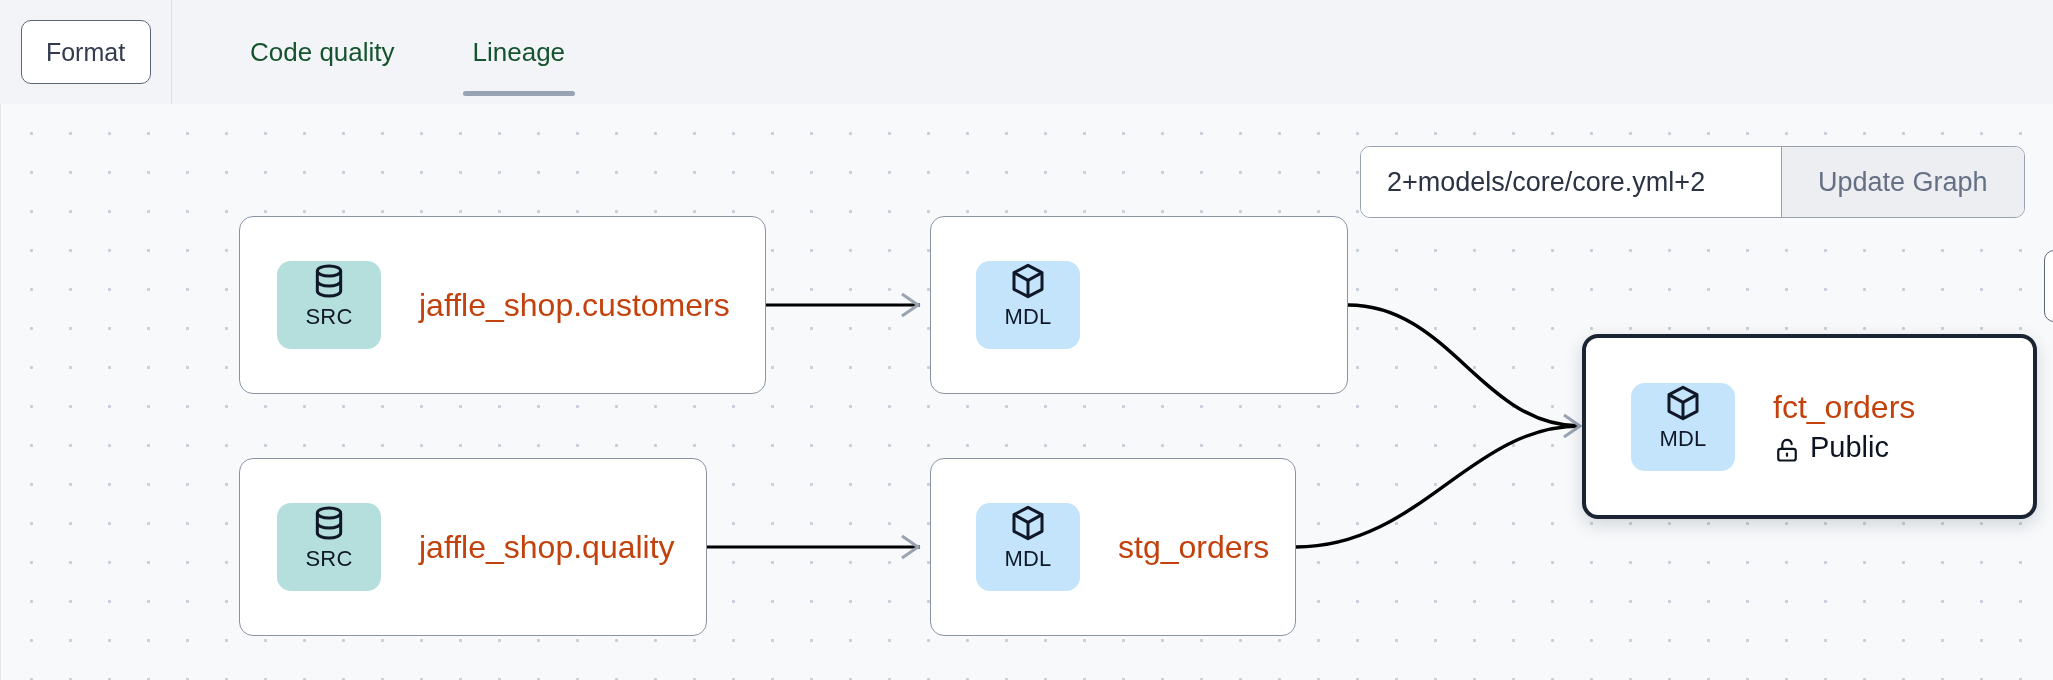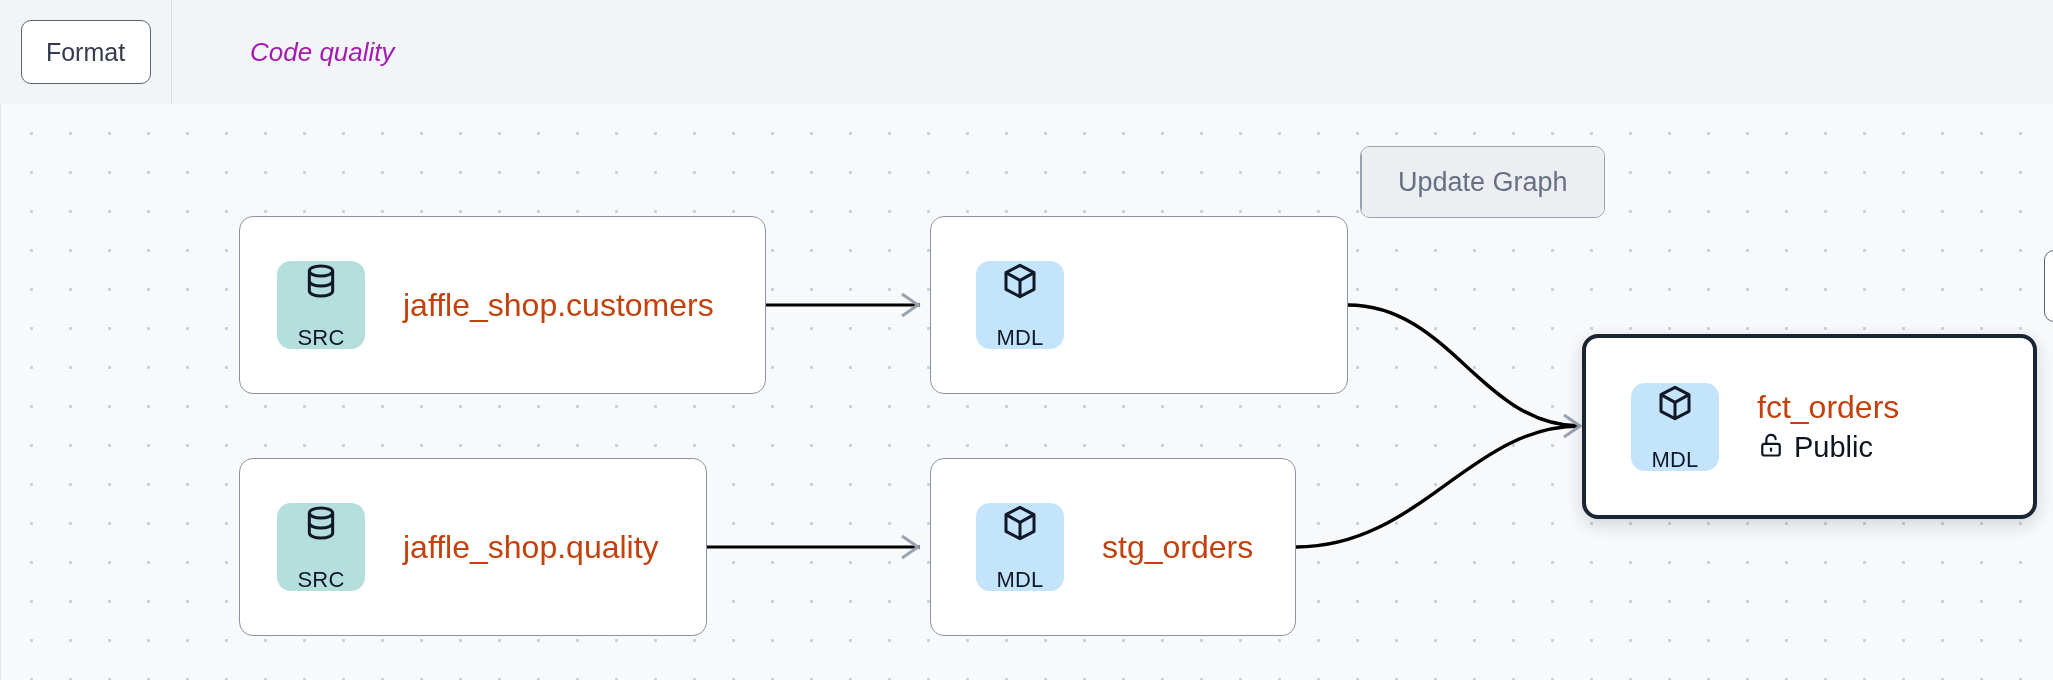--- a/index.html
+++ b/index.html
@@ -34,25 +34,24 @@
     display:flex; align-items:center; justify-content:center;
     cursor:pointer;
   }
   .tabs { display:flex; align-items:flex-end; height:104px; padding-left:68px; }
   .tab {
     position:relative;
     height:104px;
     display:flex; align-items:center;
     padding:16px 10px;
     margin-right:58px;
-    color:#a21caf;
+    color:#14532d;
     font-size:26px;
     cursor:pointer;
     white-space:nowrap;
-    font-style:italic;
   }
   .tab .tab-underline {
     position:absolute; left:0; right:0; bottom:8px;
     height:5px; border-radius:3px;
     background:transparent;
   }
   .tab.active .tab-underline { background:#98a2b3; }
 
   
   .canvas {
@@ -78,38 +77,38 @@
     display:flex; align-items:center;
     padding-left:37px;
     cursor:pointer;
   }
   .node.selected {
     border:4px solid #1b2433;
     border-radius:16px;
     box-shadow:0 6px 18px rgba(20,28,45,.16);
   }
   .badge {
-    width:88px; height:88px;
+    width:104px; height:88px;
     border-radius:14px;
     display:flex; flex-direction:column;
-    align-items:center; justify-content:space-between;
+    align-items:center; justify-content:flex-start;
     flex:0 0 auto;
     gap:1px;
   }
   .badge.src { background:#b5dfdc; }
   .badge.mdl { background:#c3e4fa;margin-left:8px; }
   .badge .badge-label {
     font-size:22px; color:#101828; letter-spacing:.2px; line-height:1;
     margin-top:4px;
   }
   .badge svg { display:block; }
   .node-text { margin-left:38px; display:flex; flex-direction:column; justify-content:center; }
   .node-title { font-size:32px; color:#c2410c; white-space:nowrap; line-height:1.15; }
   .node-sub {
-    display:flex; align-items:flex-start; gap:9px;
+    display:flex; align-items:flex-end; gap:9px;
     font-size:29px; color:#0d1422; margin-top:6px;
   }
   .node-sub svg { display:block; flex:0 0 auto; }
 
   
   .lineage-control {
     position:absolute;
     display:flex; align-items:stretch;
     height:72px;
     border:1.6px solid #9aa2b1;
@@ -152,20 +151,24 @@
 
 <div id="app">
 
   <div class="topbar">
     <div class="topbar-left">
       <div class="format-btn">Format</div>
     </div>
     <div class="tabs">
       <div class="tab">
         <span>Code quality</span>
+        <span class="tab-underline"></span>
+      </div>
+      <div class="tab active">
+        <span>Lineage</span>
         <span class="tab-underline"></span>
       </div>
     </div>
   </div>
 
   <div class="canvas">
     <div class="canvas-border-left"></div>
 
     <svg class="edges" viewBox="0 0 2053 576">
 
@@ -258,18 +261,19 @@
             <rect x="4.5" y="11" width="15" height="10" rx="2"></rect>
             <path d="M8 11V7.5A4 4 0 0 1 16 7"></path>
             <path d="M12 15v2"></path>
           </svg>
           <span>Public</span>
         </div>
       </div>
     </div>
 
     <div class="lineage-control" style="left:1360px; top:42px;">
+      <input class="lineage-input" type="text" value="2+models/core/core.yml+2" style="">
       <button class="lineage-update-btn">Update Graph</button>
     </div>
 
     <div class="edge-control-partial"></div>
   </div>
 </div>
 
 </body></html>

